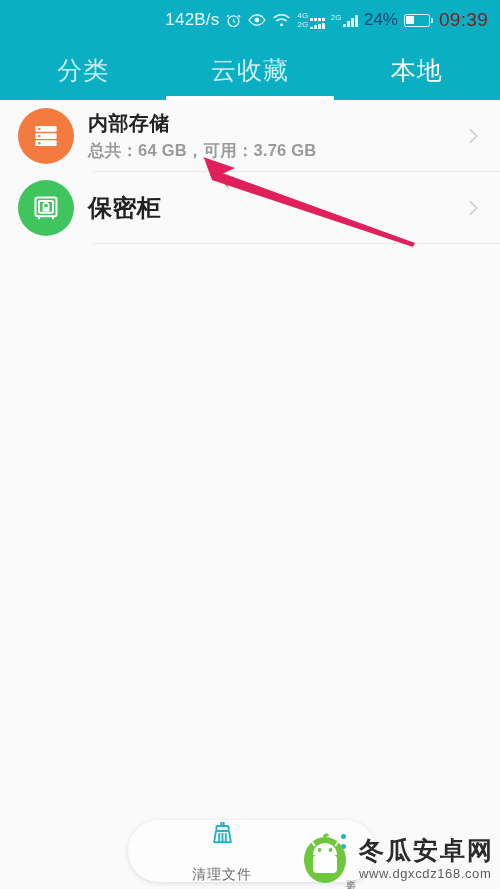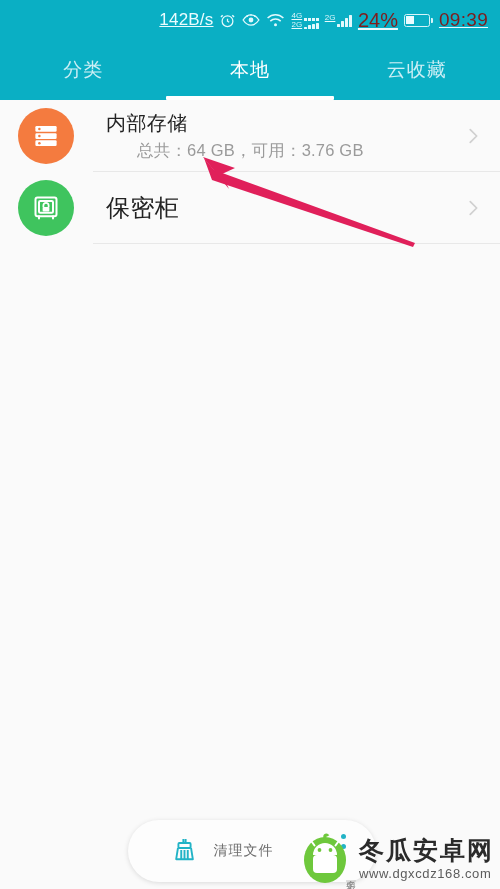--- a/index.html
+++ b/index.html
@@ -10,26 +10,25 @@
     position:relative;
     overflow:hidden;
   }
 
   
   .statusbar{
     height:40px; background:#0aafc4;
     display:flex; align-items:center; justify-content:flex-end;
     padding:0 12px 0 0; gap:6px;
     color:#e9fbfd;
-    text-decoration:underline;
   }
   .sb-speed{ font-size:17px; letter-spacing:.2px; color:#eafcff; font-weight:400;}
   .sb-ico{ display:inline-flex; align-items:center; justify-content:center; }
   .sb-time{ font-size:19px; color:#7f1d1d; margin-left:3px; letter-spacing:.3px;}
-  .sb-batt-txt{ font-size:20px; color:#7f1d1d; }
+  .sb-batt-txt{ font-size:17px; color:#0c4a6e; }
 
   .batt{
     width:26px;height:13px;border:1.6px solid #d6f4f9;border-radius:2.5px;
     position:relative; display:inline-block;
   }
   .batt:after{
     content:""; position:absolute; right:-4px; top:3.2px;
     width:2.4px;height:5px;background:#d6f4f9;border-radius:0 1px 1px 0;
   }
   .batt > i{
@@ -44,21 +43,21 @@
   .dots i{ width:2.6px; height:2.6px; background:#e3f9fd; display:block;}
   .stack2{ display:flex; flex-direction:column; gap:1px; align-items:center;}
   .grp{ display:flex; align-items:flex-end; gap:2px; }
 
   
   .tabs{
     background:#0aafc4; height:60px;
     display:flex; align-items:center; position:relative;
   }
   .tab{
-    flex:1; text-align:center; font-size:19px; color:#cdeff5;
+    flex:1; text-align:center; font-size:25px; color:#cdeff5;
     letter-spacing:1px; cursor:pointer; user-select:none;
     height:100%; display:flex; align-items:center; justify-content:center;
   }
   .tab.active{ color:#ffffff; }
   .tab-indicator{
     position:absolute; bottom:0; left:166px; width:168px; height:4px;
     background:#ffffff; border-radius:1px;
   }
 
   
@@ -69,44 +68,44 @@
   }
   .row .divider{
     position:absolute; left:93px; right:0; bottom:0; height:1px; background:#e8e8e8;
   }
   .circ{
     width:56px;height:56px;border-radius:50%;
     display:flex;align-items:center;justify-content:center; flex:0 0 56px;
   }
   .circ.orange{ background:#f47b3f; }
   .circ.green{ background:#3fc45e; }
-  .txt{ flex:1; padding-left:32px; }
+  .txt{ flex:1; padding-left:14px;font-weight:bold; }
   .title{ font-size:20px; color:#222; line-height:1.25; letter-spacing:.4px;}
-  .sub{ font-size:16.5px; color:#9a9a9a; margin-top:4px; letter-spacing:.2px;margin-left:31px;}
+  .sub{ font-size:16.5px; color:#9a9a9a; margin-top:4px; letter-spacing:.2px;}
   .row.single .title{ font-size:24px; }
   .chev{
     width:22px;height:22px;flex:0 0 22px;opacity:.45;
   }
 
   
   .anno{ position:absolute; left:0; top:0; width:500px; height:889px; pointer-events:none; }
 
   
   .bottombar{
     position:absolute; left:0; bottom:0; width:500px; height:89px;
   }
   .pill{
     position:absolute; left:128px; top:20px; width:248px; height:62px;
     background:#fdfdfd; border-radius:31px;
     box-shadow:0 1px 5px rgba(0,0,0,.13);
     display:flex; align-items:center;
   }
   .pill-item{
     width:188px; height:100%;
-    display:flex; flex-direction:row; align-items:center; justify-content:center;
+    display:flex; flex-direction:column; align-items:center; justify-content:center;
     gap:16px; cursor:pointer;
   }
   .pill-label{ font-size:14px; color:#6d6d6d; letter-spacing:1px;}
   .more-dots{
     position:absolute; right:30px; top:14px;
     display:flex;flex-direction:column; gap:5px; cursor:pointer;
   }
   .more-dots i{ width:5px;height:5px;border-radius:50%;background:#22b3c6;display:block;}
   .pill-extra{
     position:absolute; right:18px; bottom:10px; font-size:11px; color:#8b8b8b;
@@ -192,22 +191,22 @@
 
   <span class="batt">
       <i></i>
     </span>
 
   <span class="sb-time">09:39</span>
 </div>
 
 <div class="tabs">
   <div class="tab">分类</div>
+  <div class="tab">云收藏</div>
   <div class="tab active">本地</div>
-  <div class="tab">云收藏</div>
   <div class="tab-indicator"></div>
 </div>
 
 <div class="list">
 
   <div class="row">
     <div class="circ orange">
       <svg width="30" height="30" viewBox="0 0 24 24">
         <g fill="#ffffff">
           <rect x="3.5" y="4" width="17" height="4.6" rx="1"></rect>

